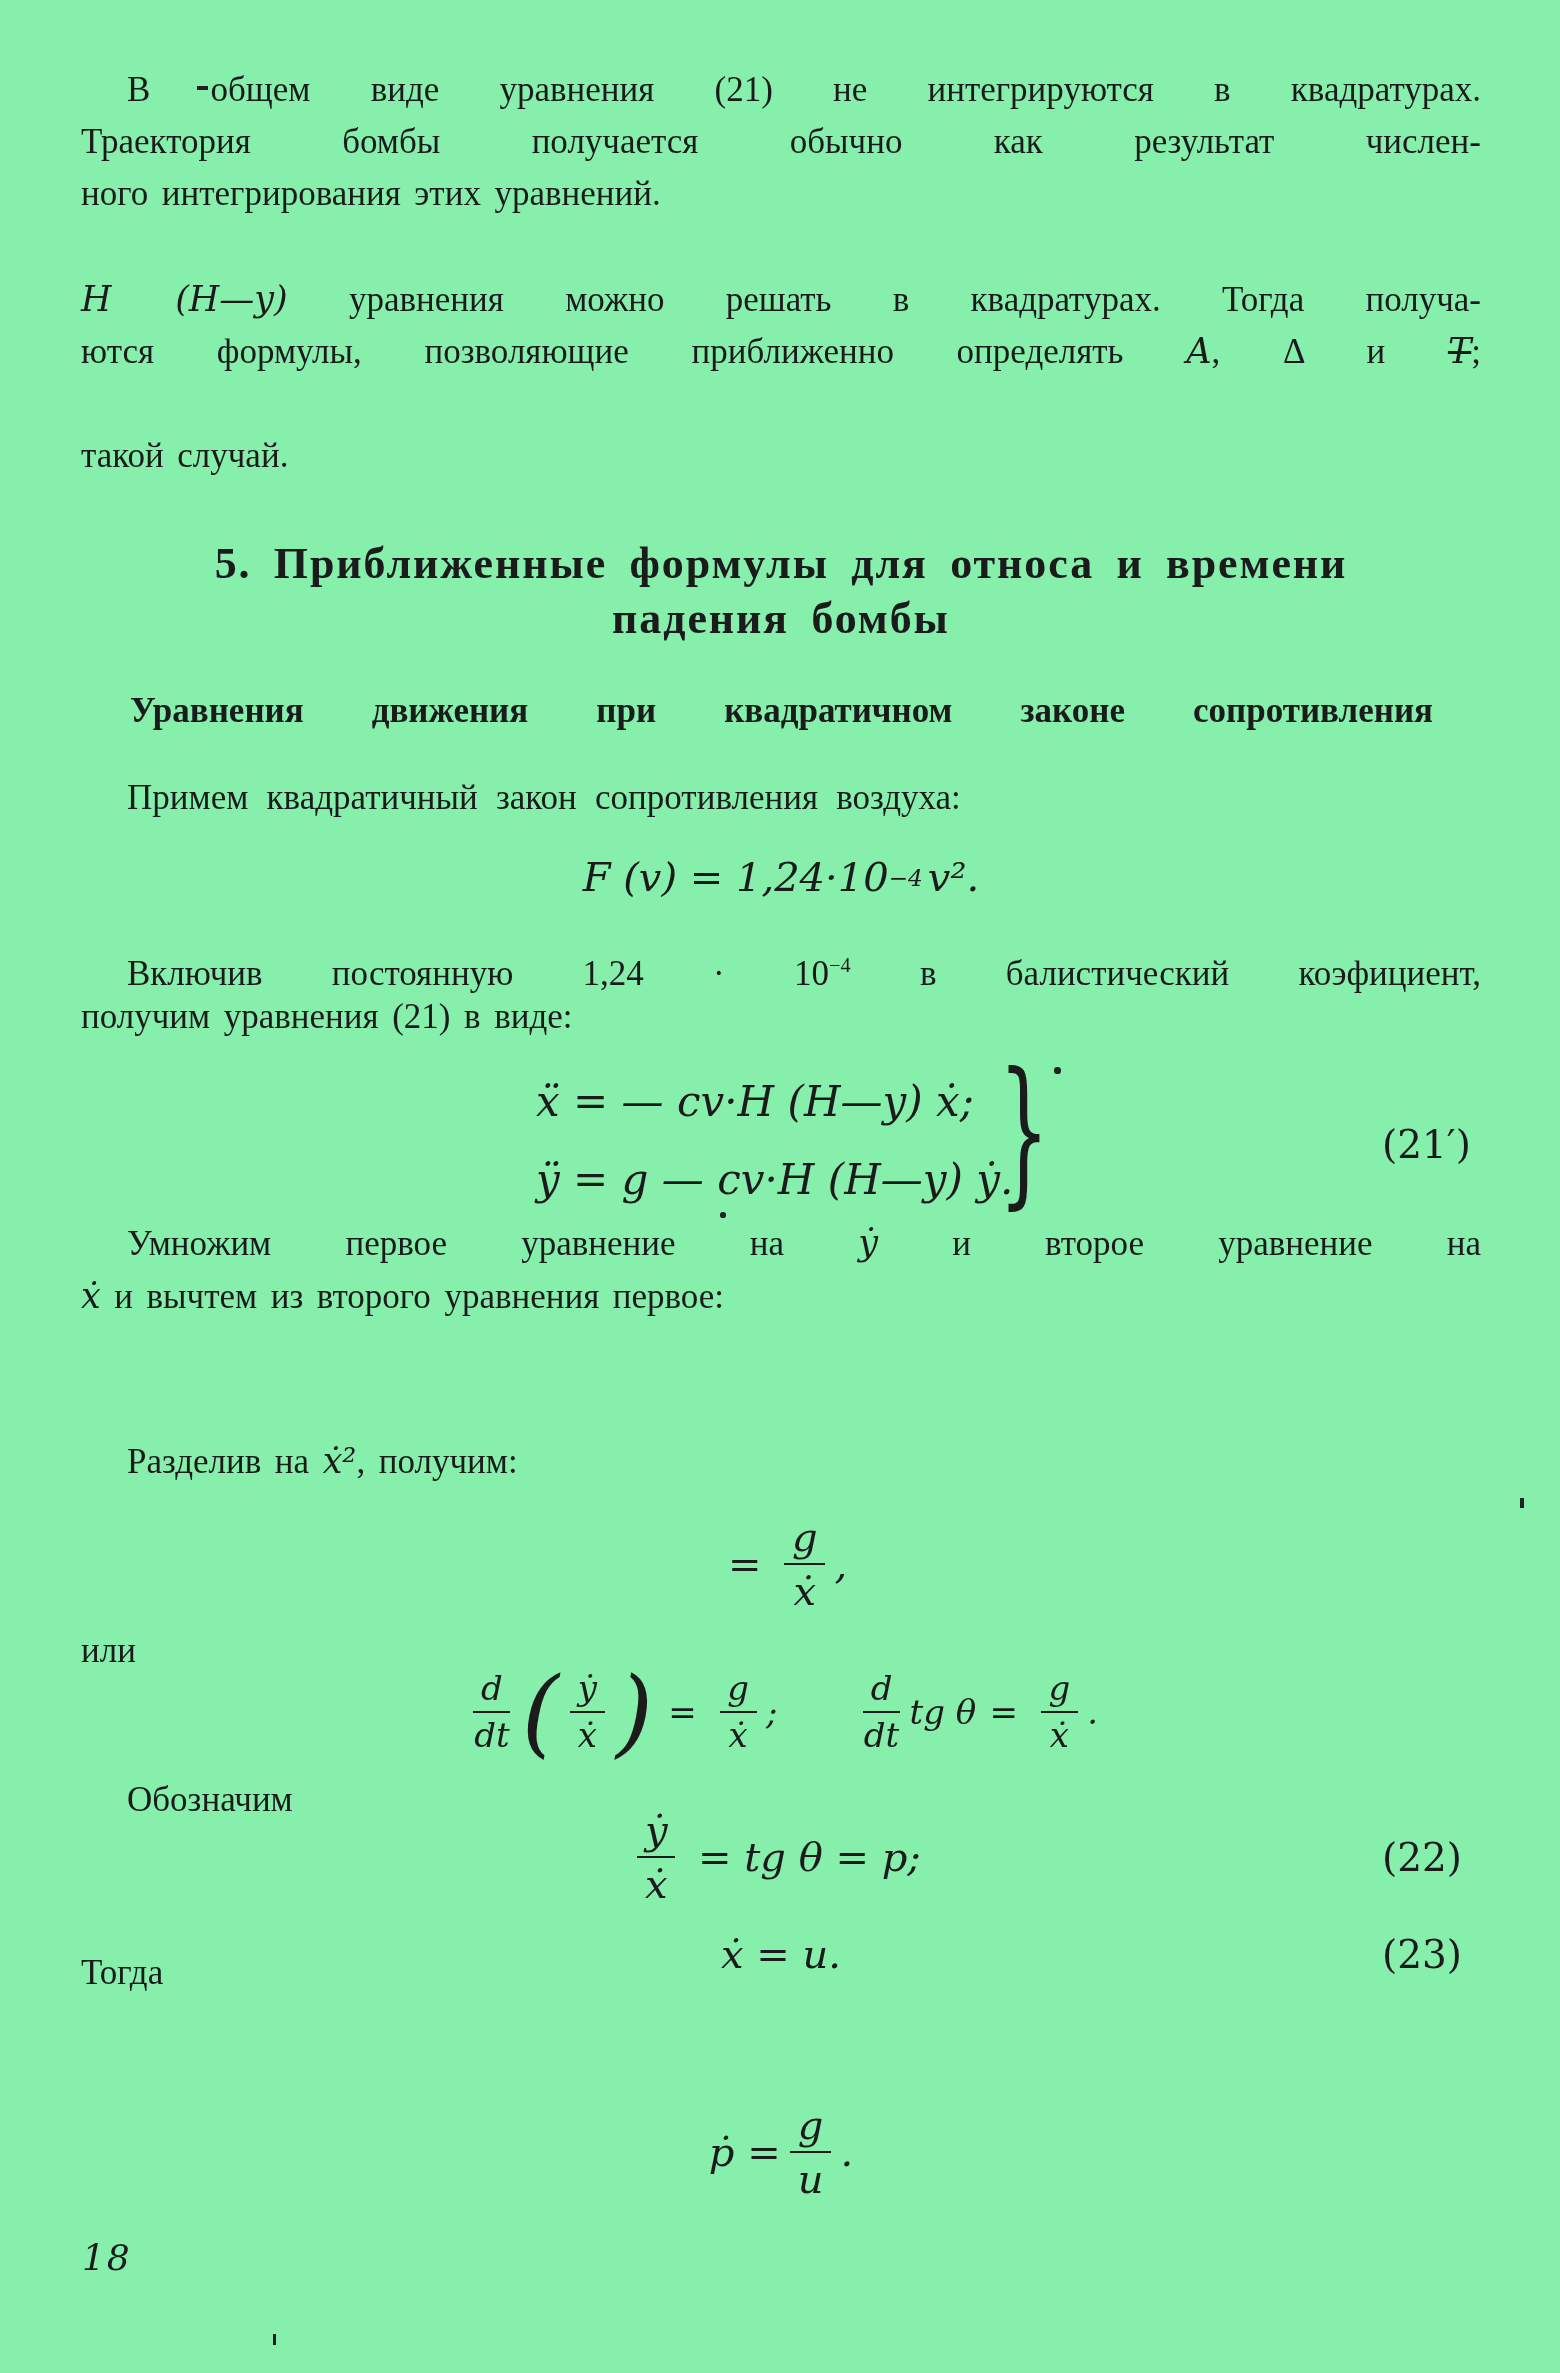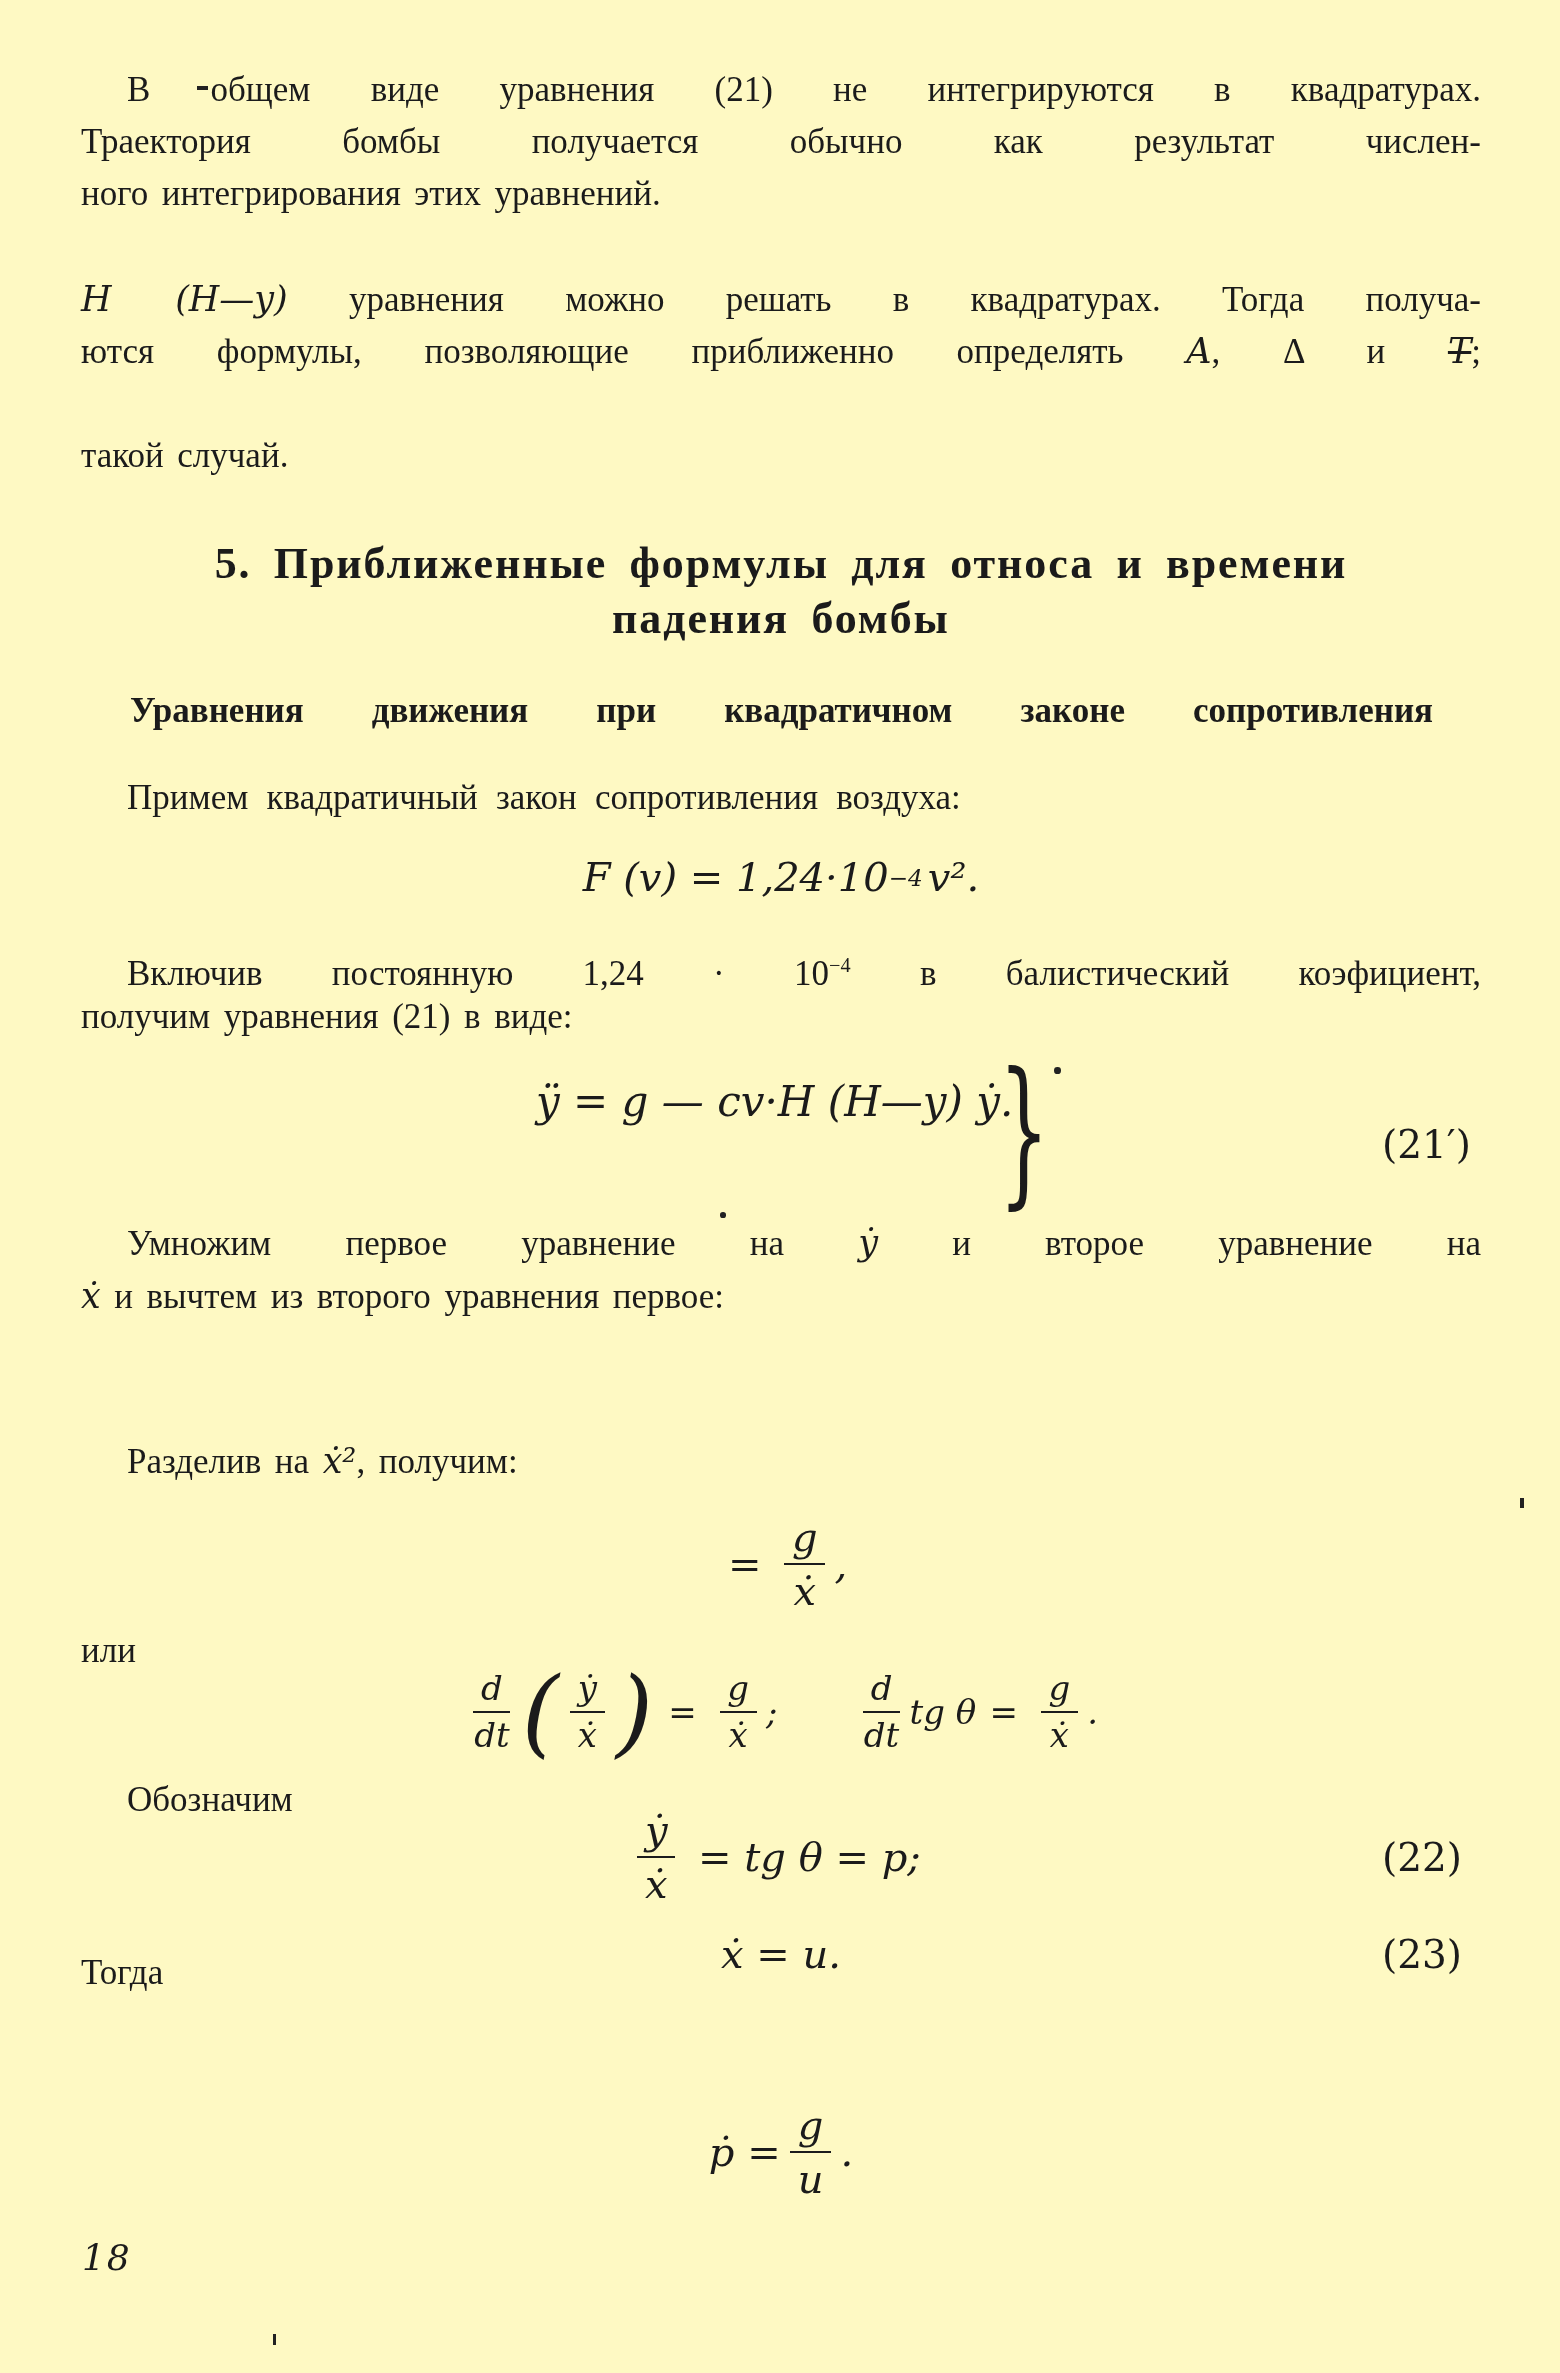--- a/index.html
+++ b/index.html
@@ -1,17 +1,17 @@
 <!DOCTYPE html>
 <html style="font-size:15px"><head>
 <meta charset="utf-8">
 <style>
   html,body{margin:0;padding:0;}
   body{background:#999;}
-  .page{position:relative;width:1561px;height:2374px;margin:0 auto;background:#fef9c3;
+  .page{position:relative;width:1561px;height:2374px;margin:0 auto;background:#86efac;
         color:#1b1b1b;font-family:"Liberation Serif",serif;overflow:hidden;}
 
   
   .line{position:absolute;left:81px;width:1400px;font-size:35px;line-height:46px;word-spacing:4.8px;}
   .just{text-align:justify;text-align-last:justify;}
   .ind{text-indent:46px;}
   .wide{word-spacing:9.5px;}
 
   
   .m{font-family:"DejaVu Serif",serif;font-style:italic;}
@@ -75,20 +75,21 @@
     <span>F (v) = 1,24·10</span>
       <sup>−4</sup>
       <span class="tailp">v².</span>
   </div>
 
   <div class="line just ind" style="top:942px"><span>Включив постоянную 1,24 · 10</span><sup>−4</sup><span> в балистический коэфициент,</span></div>
   <div class="line" style="top:994px"><span>получим уравнения (21) в виде:</span></div>
 
   <div class="eq21" style="top:1063px">
     <div class="lines">
+      <div>ẍ = — cv·H (H—y) ẋ;</div>
       <div>ÿ = g — cv·H (H—y) ẏ.</div>
     </div>
     <span class="brace">}</span>
     <span class="eqlabel">(21′)</span>
   </div>
 
   <div class="line just ind" style="top:1220px"><span>Умножим первое уравнение на </span><span class="m">ẏ</span><span> и второе уравнение на</span></div>
   <div class="line" style="top:1273px"><span class="m">ẋ</span><span> и вычтем из второго уравнения первое:</span></div>
 
 

